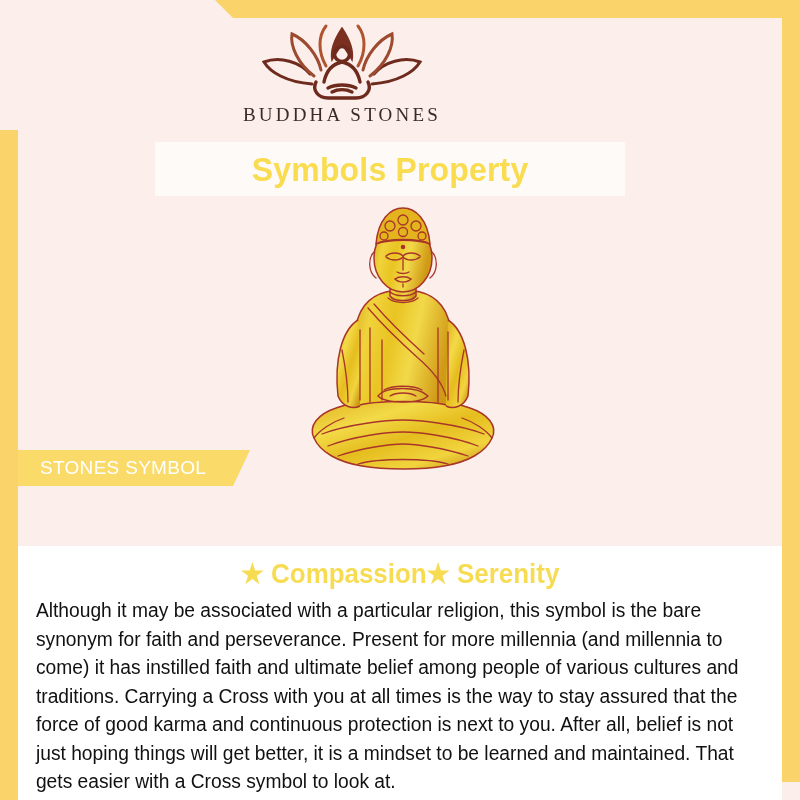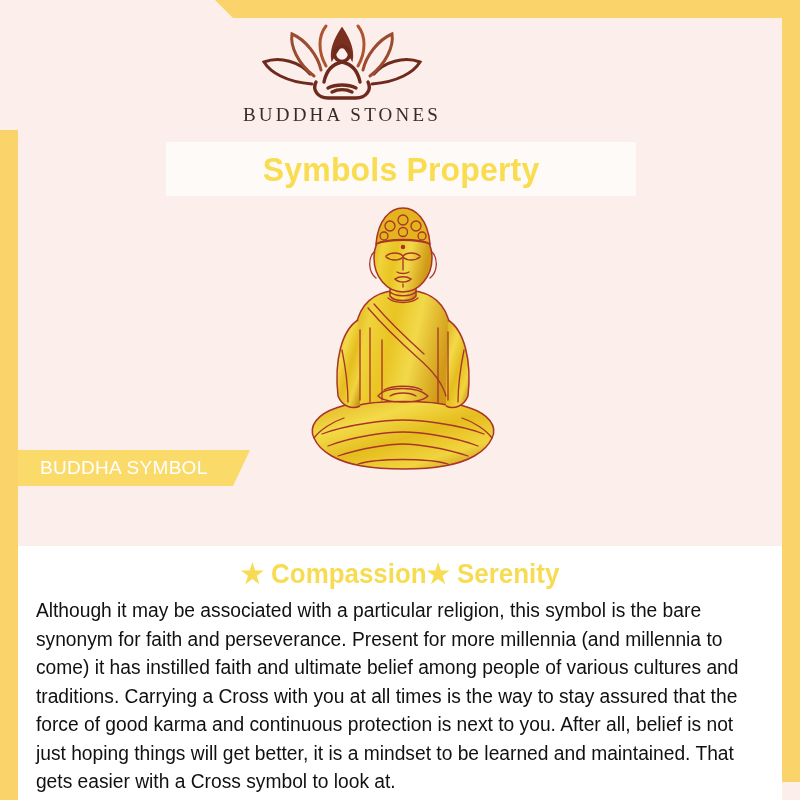--- a/index.html
+++ b/index.html
@@ -39,21 +39,21 @@
   .logo-mark{width:172px;height:78px;display:block;}
   .brand-name{
     margin-top:4px;
     font-family:"Liberation Serif", serif;
     font-size:19px;letter-spacing:3.2px;color:#3a2b28;font-weight:400;
     white-space:nowrap;
   }
 
   
   .title-band{
-    position:absolute;left:166px;top:142px;width:470px;height:54px;
+    position:absolute;left:155px;top:142px;width:470px;height:54px;
     background:#fdfaf7;
     display:flex;align-items:center;justify-content:center;
   }
   .title-text{
     font-family:"Liberation Sans Narrow","Liberation Sans", sans-serif;
     font-weight:bold;font-size:34px;color:#f9dc4f;
     letter-spacing:0.2px;transform:scaleX(0.94);white-space:nowrap;
   }
 
   
@@ -232,21 +232,21 @@
         <path d="M30 246 C 56 236, 90 232, 105 232 C 120 232, 154 236, 180 246"></path>
         <path d="M40 256 C 64 248, 92 244, 105 244 C 118 244, 146 248, 170 256"></path>
         <path d="M60 264 C 80 258, 130 258, 150 264"></path>
         <path d="M16 238 C 22 230, 34 222, 46 218"></path>
         <path d="M194 238 C 188 230, 176 222, 164 218"></path>
       </g>
     </svg>
   </div>
 
   <div class="ribbon">
-    <span class="ribbon-label">BUDDHA SYMBOL</span>
+    <span class="ribbon-label">STONES SYMBOL</span>
   </div>
 
   <div class="content-panel">
     <div class="subhead">★ Compassion★ Serenity</div>
     <p class="body-text">Although it may be associated with a particular religion, this symbol is the bare synonym for faith and perseverance. Present for more millennia (and millennia to come) it has instilled faith and ultimate belief among people of various cultures and traditions. Carrying a Cross with you at all times is the way to stay assured that the force of good karma and continuous protection is next to you. After all, belief is not just hoping things will get better, it is a mindset to be learned and maintained. That gets easier with a Cross symbol to look at.</p>
   </div>
 
 </div>
 
 </body></html>

